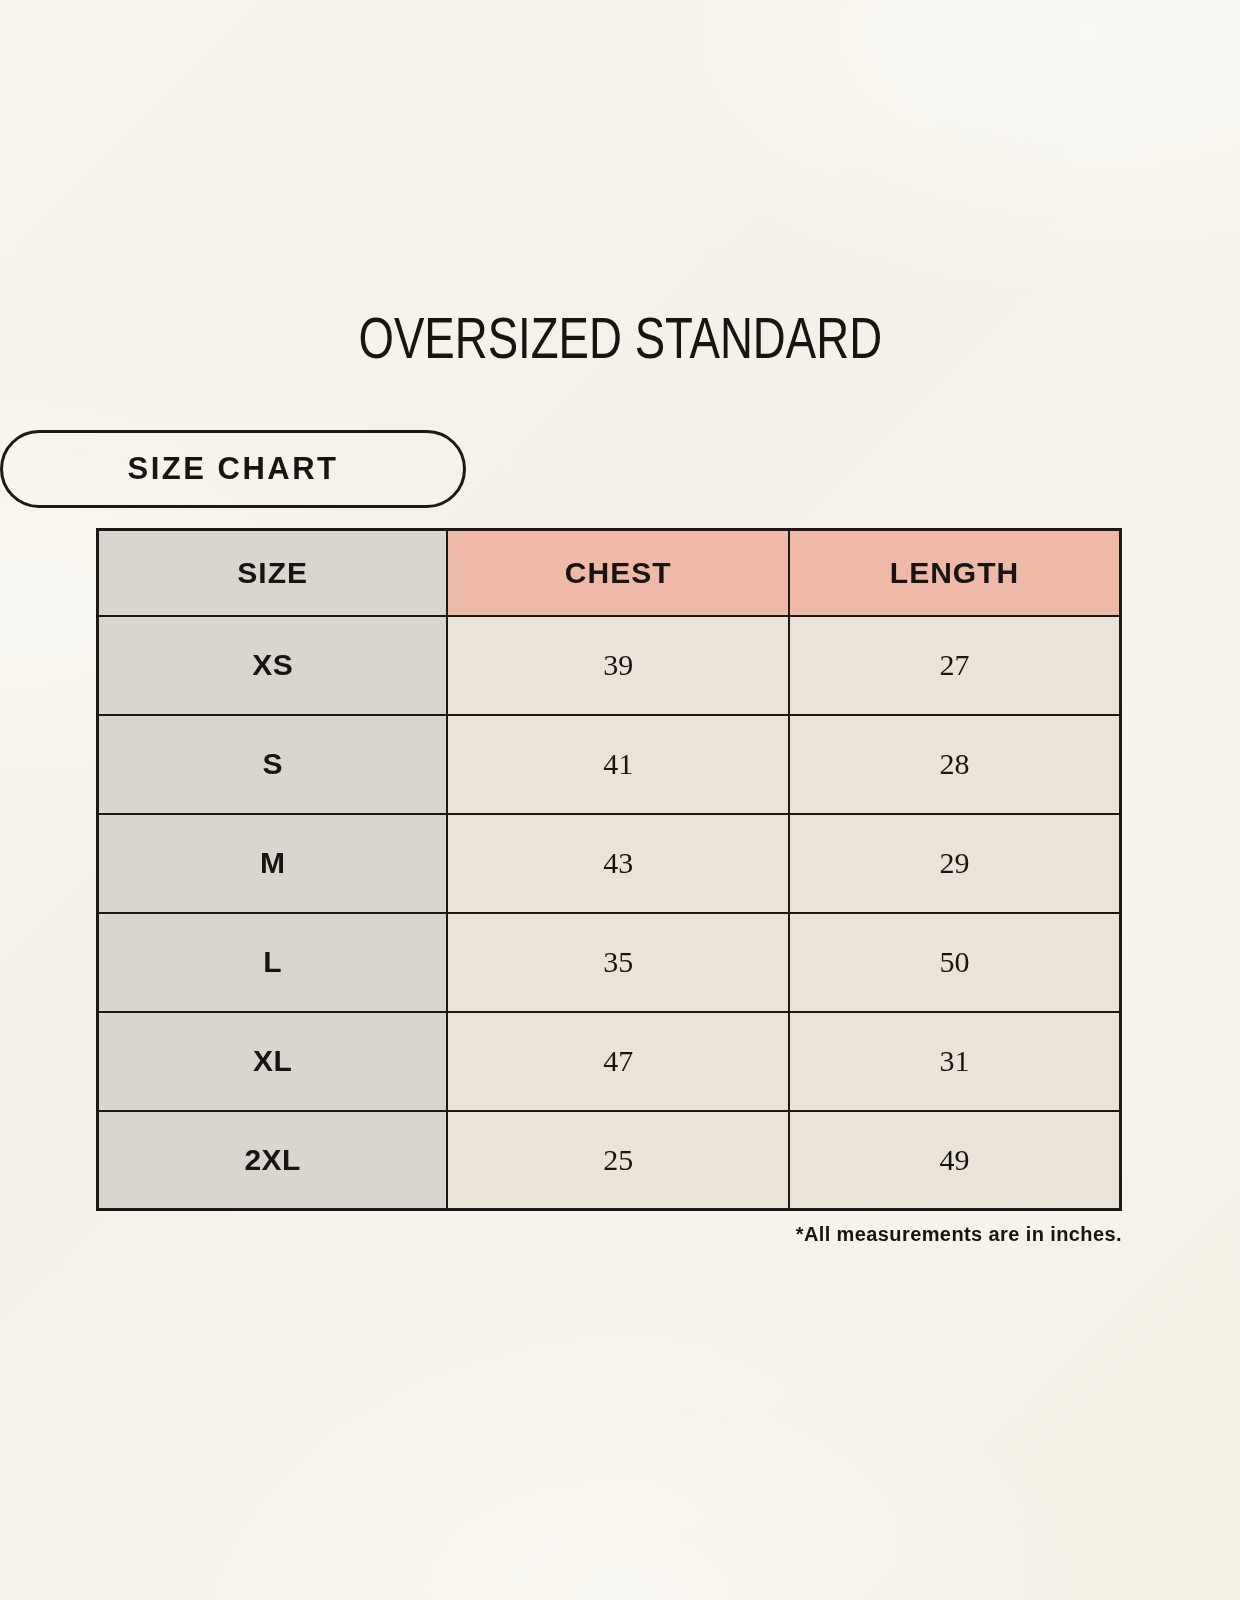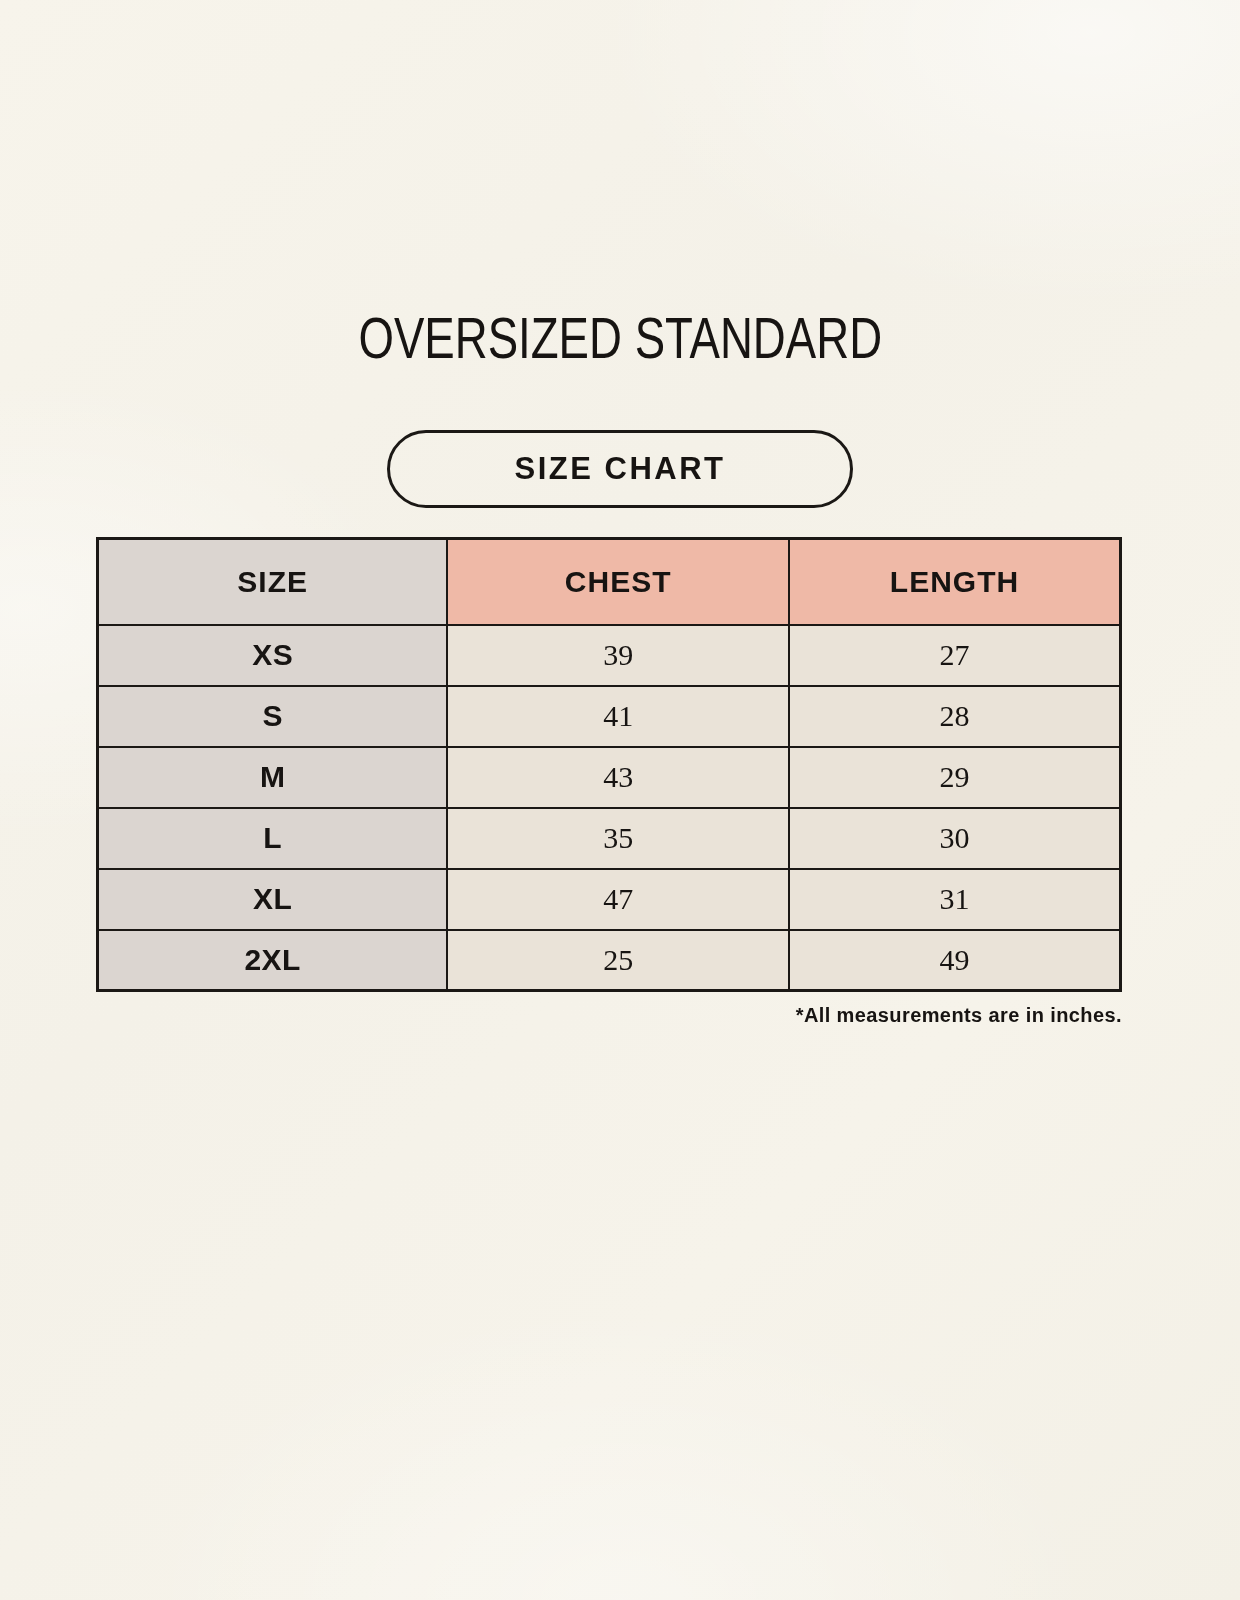--- a/index.html
+++ b/index.html
@@ -44,54 +44,54 @@
   .title .squeeze {
     display: inline-block;
     transform: scaleX(0.80);
     transform-origin: center;
     white-space: nowrap;
   }
   
   .pill-wrap {
     margin-top: 54px;
     display: flex;
-    justify-content: center;
+    justify-content: flex-start;
   }
   .pill {
     width: 466px;
     height: 78px;
     border: 3px solid var(--border-color);
     border-radius: 40px;
     background: transparent;
     display: flex;
     align-items: center;
     justify-content: center;
     font-family: "Liberation Sans", sans-serif;
     font-size: 31px;
     font-weight: 700;
     letter-spacing: 2.5px;
     color: var(--text-color);
     cursor: pointer;
   }
   
   .size-table {
     width: 1026px;
-    margin: 29px auto 0 96px;
+    margin: 20px auto 0 96px;
     border-collapse: collapse;
     border: 3px solid var(--border-color);
     table-layout: fixed;
   }
   .size-table col.c1 { width: 34.2%; }
   .size-table col.c2 { width: 33.4%; }
   .size-table col.c3 { width: 32.4%; }
   .size-table th, .size-table td {
     border: 2px solid var(--border-color);
     text-align: center;
     vertical-align: middle;
-    height: 61px;
+    height: 99px;
     font-size: 30px;
   }
   .size-table thead th {
     font-weight: 700;
     letter-spacing: 1px;
     height: 86px;
   }
   th.col-size-h { background: var(--col-size-bg); }
   th.col-measure-h { background: var(--col-measure-header-bg); }
   td.size-cell {
@@ -153,21 +153,21 @@
         <td class="value-cell">28</td>
       </tr>
       <tr>
         <td class="size-cell">M</td>
         <td class="value-cell">43</td>
         <td class="value-cell">29</td>
       </tr>
       <tr>
         <td class="size-cell">L</td>
         <td class="value-cell">35</td>
-        <td class="value-cell">30</td>
+        <td class="value-cell">50</td>
       </tr>
       <tr>
         <td class="size-cell">XL</td>
         <td class="value-cell">47</td>
         <td class="value-cell">31</td>
       </tr>
       <tr>
         <td class="size-cell">2XL</td>
         <td class="value-cell">25</td>
         <td class="value-cell">49</td>

